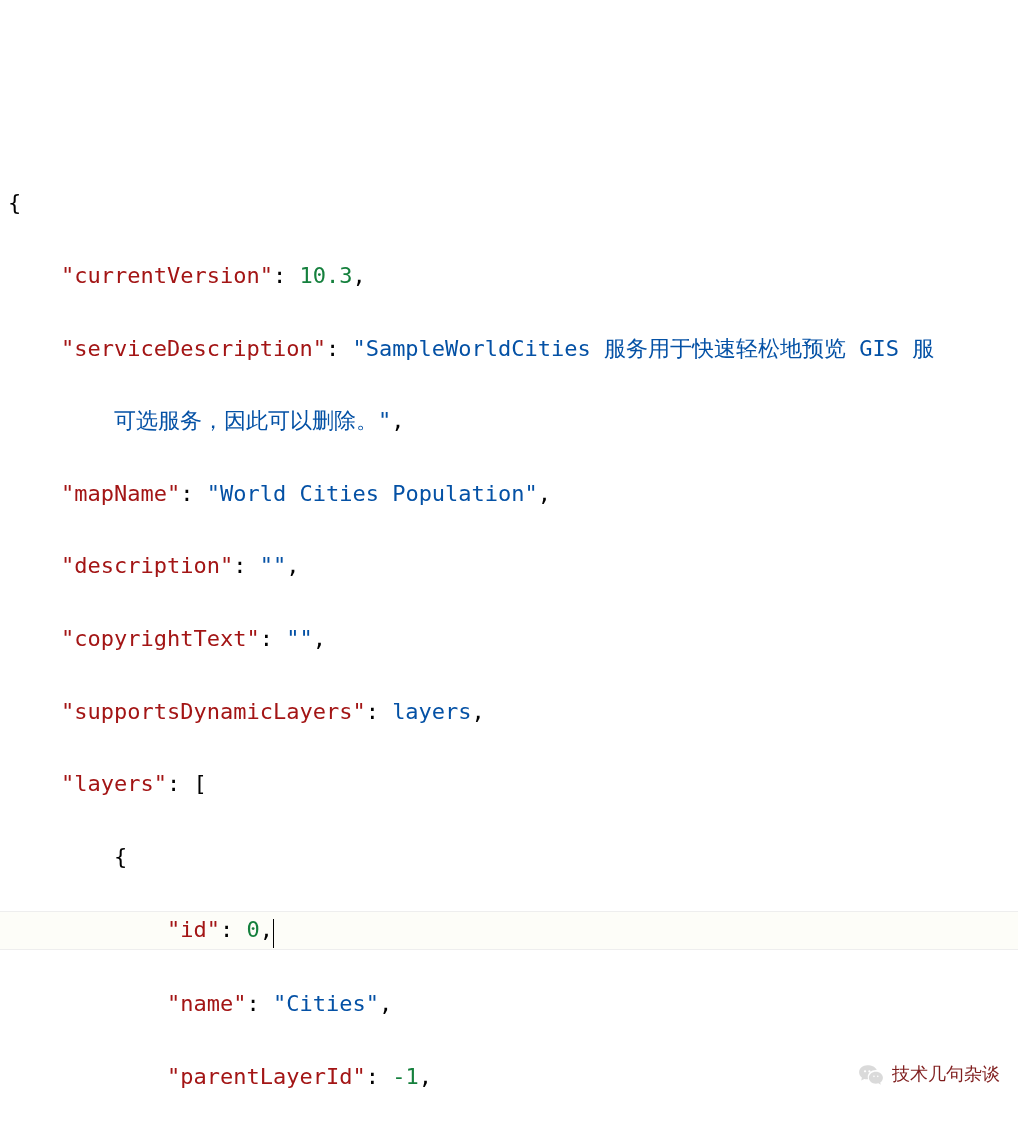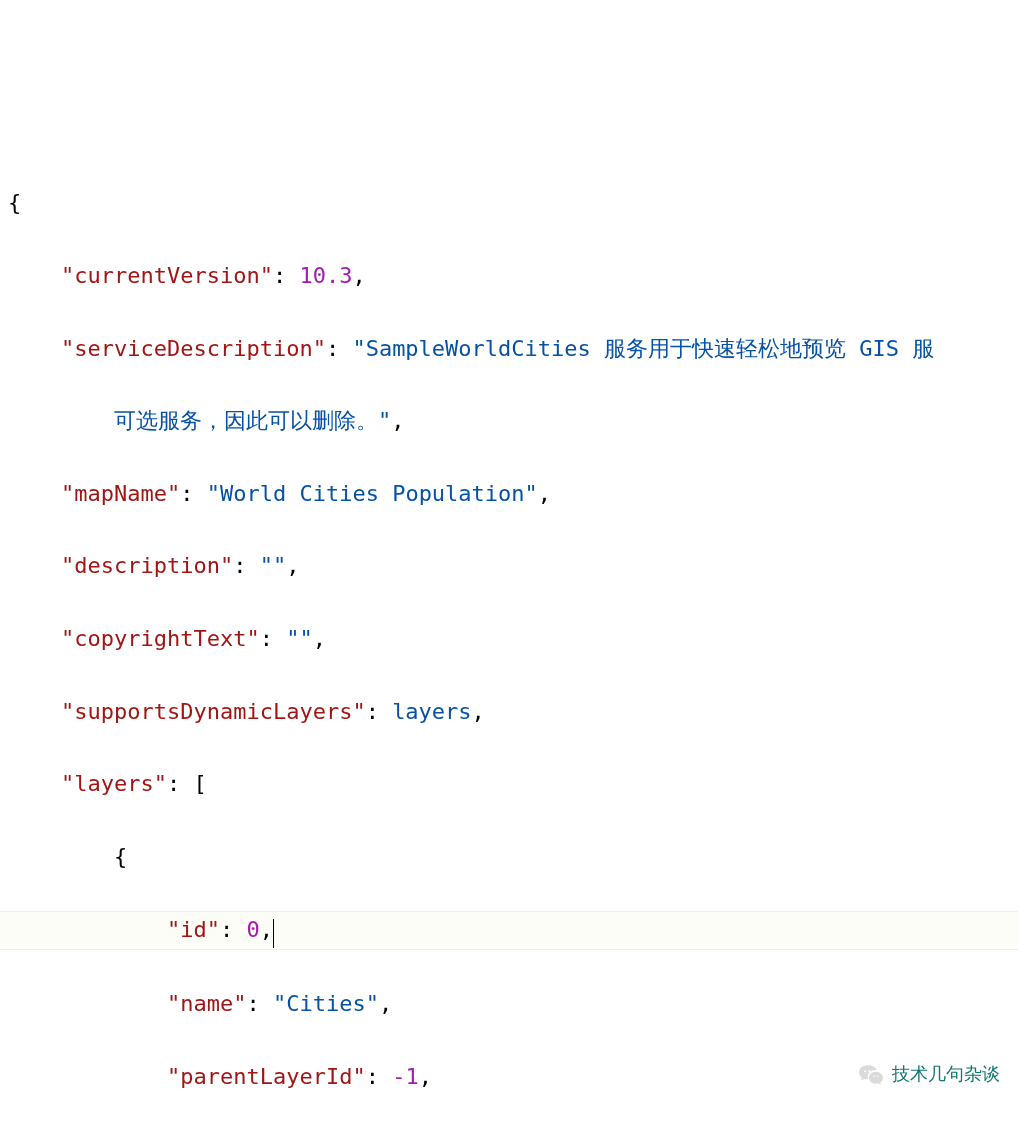--- a/index.html
+++ b/index.html
@@ -24,41 +24,41 @@
     padding-left: 8px;
   }
   .line.highlighted {
     background: #fdfdf8;
     border-top: 1px solid #eeeeee;
     border-bottom: 1px solid #eeeeee;
   }
   .punct { color: #000000; }
   .key   { color: #a31515; }  
   .str   { color: #0451a5; }  
-  .num   { color: #a21caf; }  
+  .num   { color: #15803d; }  
   .kw    { color: #0451a5; }  
   .brace { color: #000; }
   .cursor {
     display:inline-block;
     width:1px;
     height:1.3em;
     background:#000;
     vertical-align:text-top;
     position:relative;
     top:2px;
   }
 
   .watermark {
     position: absolute;
     right: 18px;
     bottom: 36px;
     display:flex;
     align-items:center;
     gap:8px;
-    color:#0f766e;
+    color:#7f1d1d;
     font-family: "PingFang SC","Microsoft YaHei",sans-serif;
     font-size:18px;
     white-space: normal;
   }
   .watermark svg { opacity:.55; }
 </style>
 </head>
 <body>
 
 

